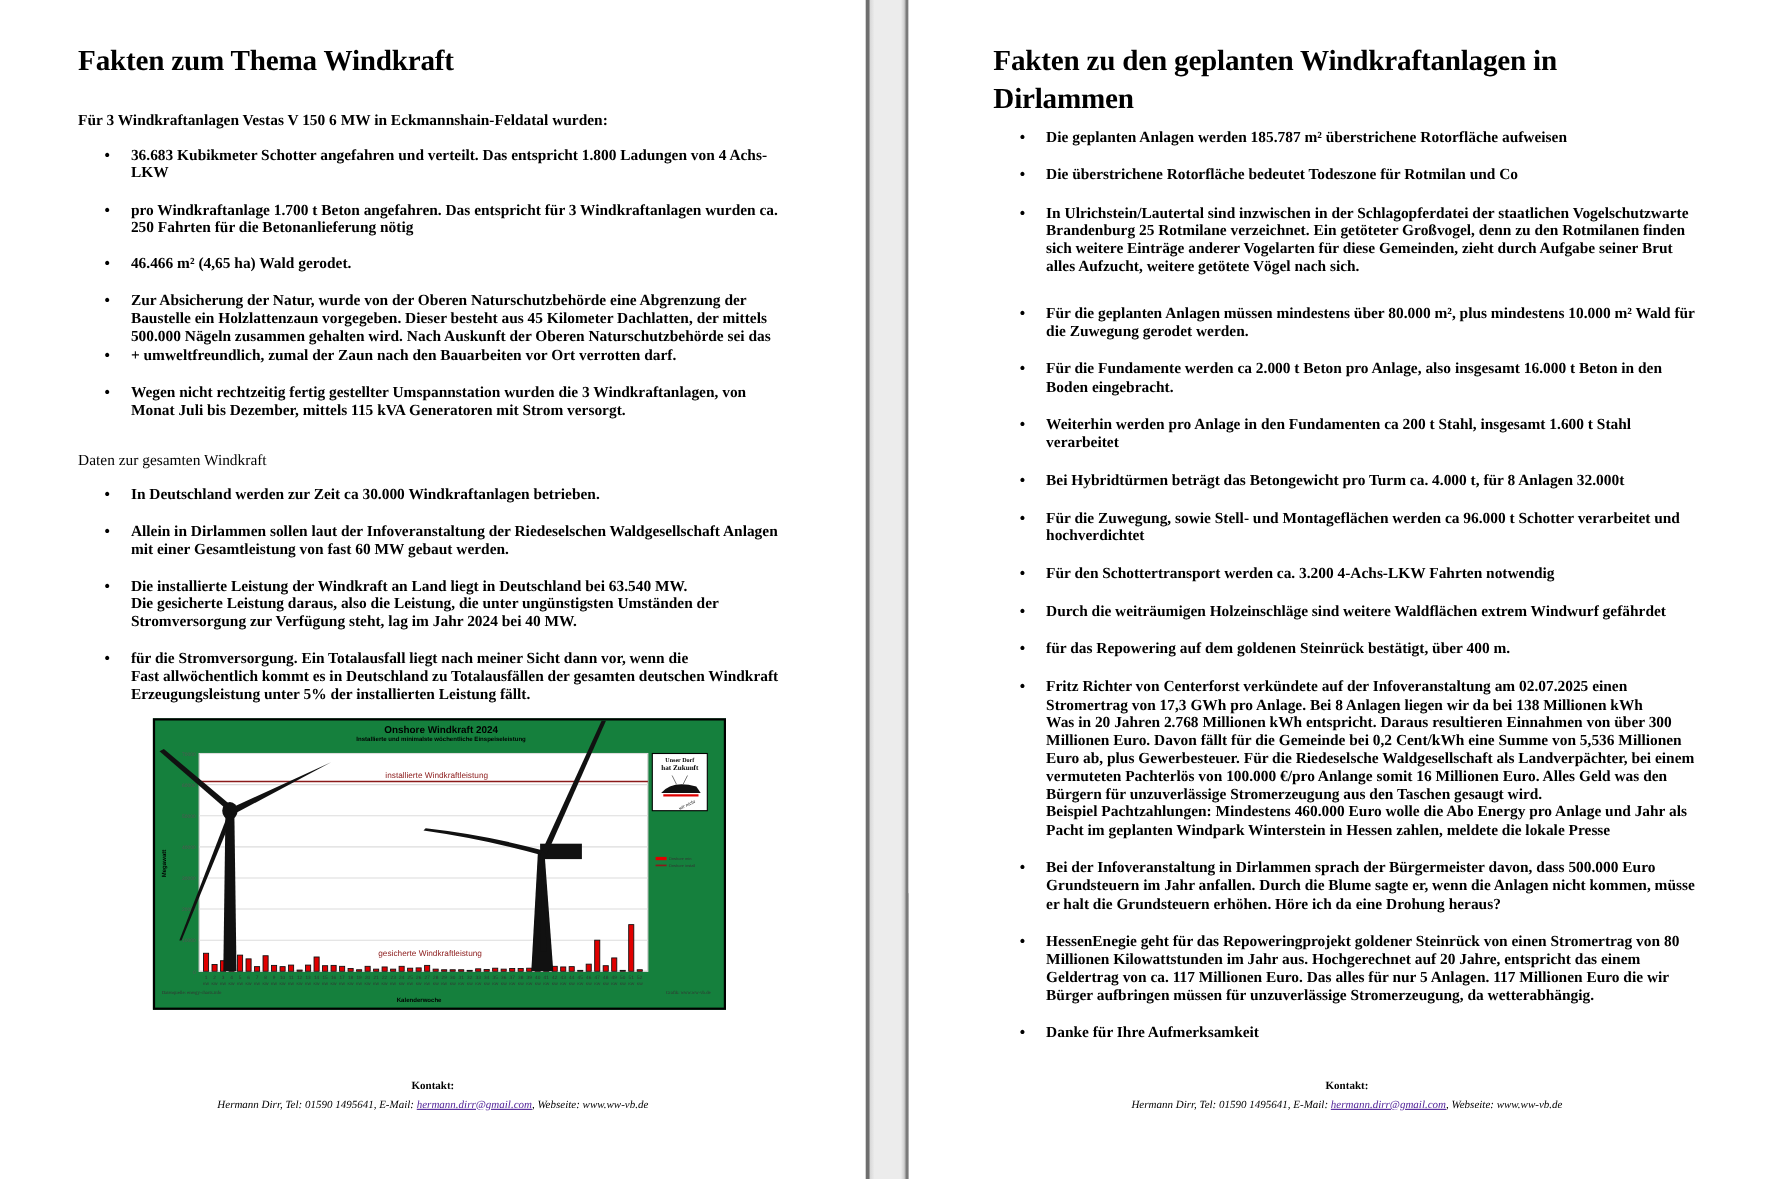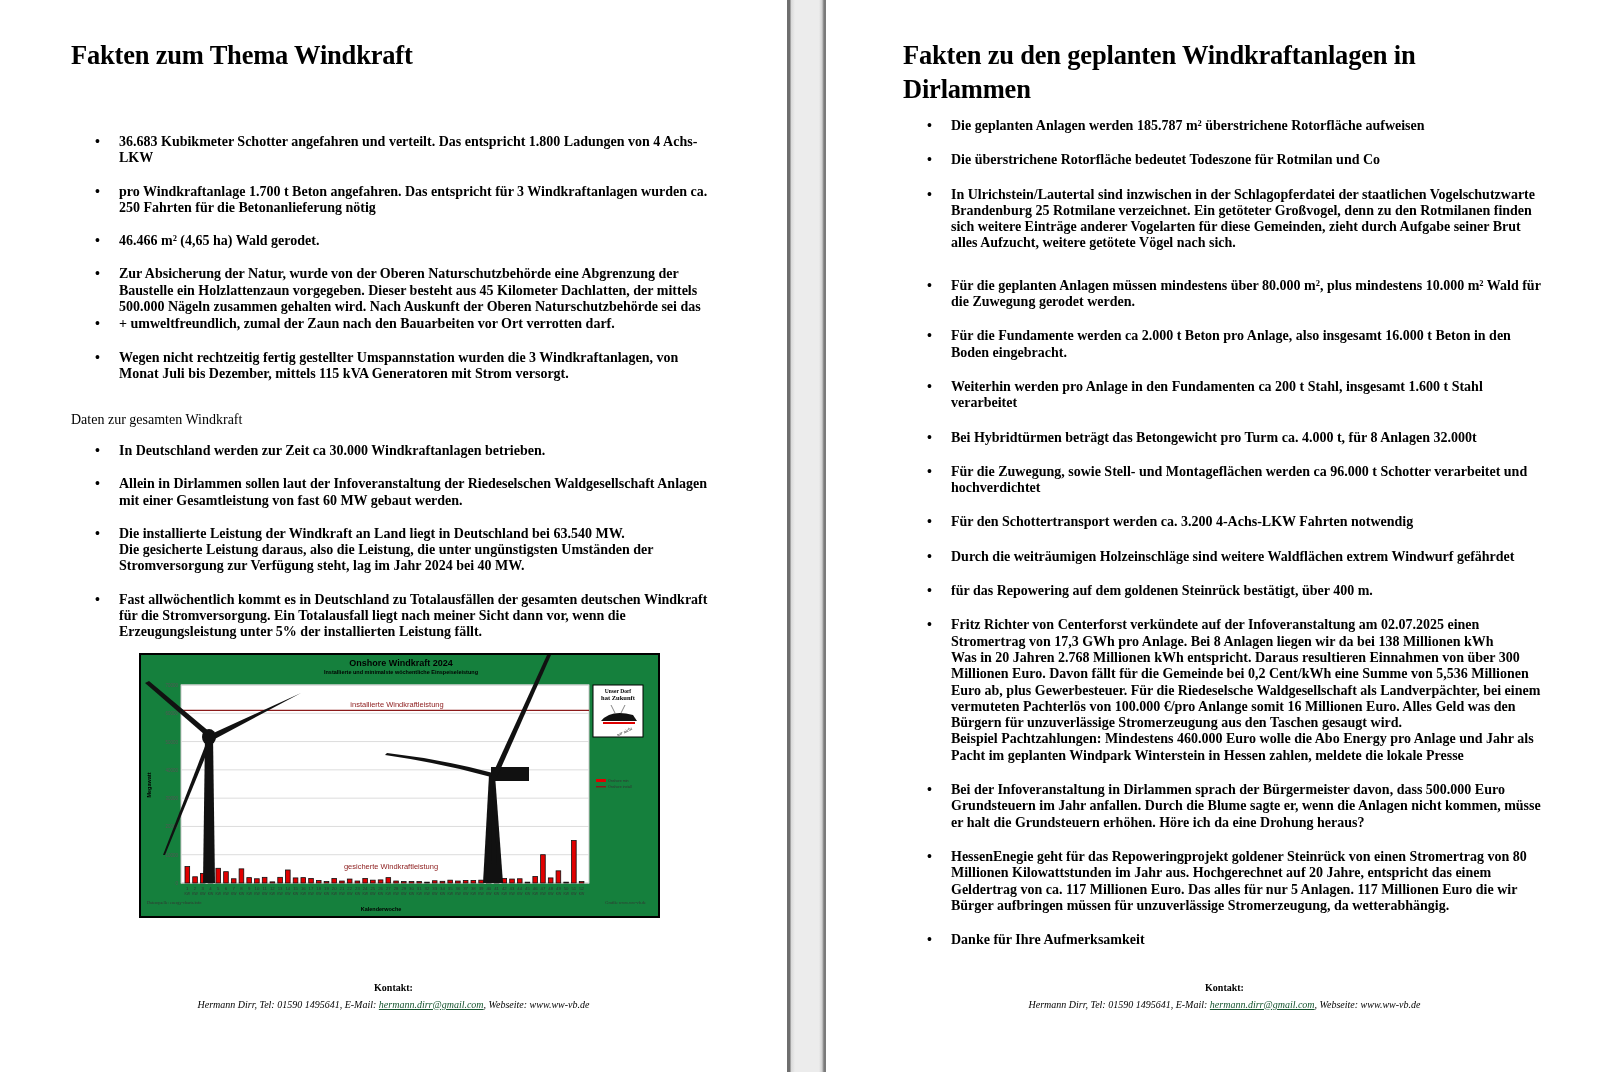--- a/index.html
+++ b/index.html
@@ -27,34 +27,35 @@
     position: relative; padding-left: 48px; font-weight: bold; font-size: 14px;
     line-height: 16.3px; margin-bottom: 17px;
   }
   ul.b li .bullet { position: absolute; left: 24px; top: 0; }
   .lines span { display: block; }
   .contact {
     position: absolute; text-align: center; font-size: 10px; line-height: 16.5px;
   }
   .contact .k { font-weight: bold; font-style: normal; }
   .contact .info { font-style: italic; }
-  .contact a { color: #14532d; text-decoration: underline; }
+  .contact a { color: #4c1d95; text-decoration: underline; }
 
   
   #chart {
     position: absolute; left: 139px; top: 653px; width: 521px; height: 265px;
     border: 2.5px solid #000; background: #15803d; box-sizing: border-box;
   }
   #chart svg { position: absolute; left: 0; top: 0; }
 </style>
 </head>
 <body>
 
 <div class="page" id="page-left">
   <h1 style="position:absolute;left:71px;top:38px;">Fakten zum Thema Windkraft</h1>
+  <div class="lead" style="position:absolute;left:71px;top:102px;">Für 3 Windkraftanlagen Vestas V 150 6 MW in Eckmannshain-Feldatal wurden:</div>
   <ul class="b" id="bullets1" style="position:absolute;left:71px;top:134px;width:680px;">
       <li style="margin-bottom: 17px;">
         <span class="bullet">•</span>
         <div class="lines">
           <span> 36.683 Kubikmeter Schotter angefahren und verteilt. Das entspricht 1.800  Ladungen von 4 Achs-</span>
           <span>LKW</span>
         </div>
       </li>
       <li style="margin-bottom: 17px;">
         <span class="bullet">•</span>
@@ -110,22 +111,22 @@
         <span class="bullet">•</span>
         <div class="lines">
           <span>Die installierte Leistung der Windkraft an Land liegt in Deutschland bei 63.540 MW.</span>
           <span>Die gesicherte Leistung daraus, also die Leistung, die unter ungünstigsten Umständen der</span>
           <span>Stromversorgung zur Verfügung steht, lag im Jahr 2024 bei 40 MW.</span>
         </div>
       </li>
       <li style="margin-bottom: 0px;">
         <span class="bullet">•</span>
         <div class="lines">
+          <span>für die Stromversorgung. Ein Totalausfall liegt nach meiner Sicht dann vor, wenn die</span>
           <span>Fast allwöchentlich kommt es in Deutschland zu Totalausfällen der gesamten deutschen Windkraft</span>
-          <span>für die Stromversorgung. Ein Totalausfall liegt nach meiner Sicht dann vor, wenn die</span>
           <span>Erzeugungsleistung unter 5% der installierten Leistung fällt.</span>
         </div>
       </li>
     </ul>
 
   <div id="chart">
     <svg id="chart-svg" width="516" height="260" xmlns="http://www.w3.org/2000/svg">
         <rect x="40" y="30" width="408" height="198" fill="#fff" stroke="#c8c8c8" stroke-width="1"></rect>
         <line x1="40" y1="228" x2="448" y2="228" stroke="#dcdcdc" stroke-width="1"></line>
         <text x="37" y="230" font-size="4.5" text-anchor="end" fill="#555" font-family="Liberation Sans, sans-serif">0</text>

